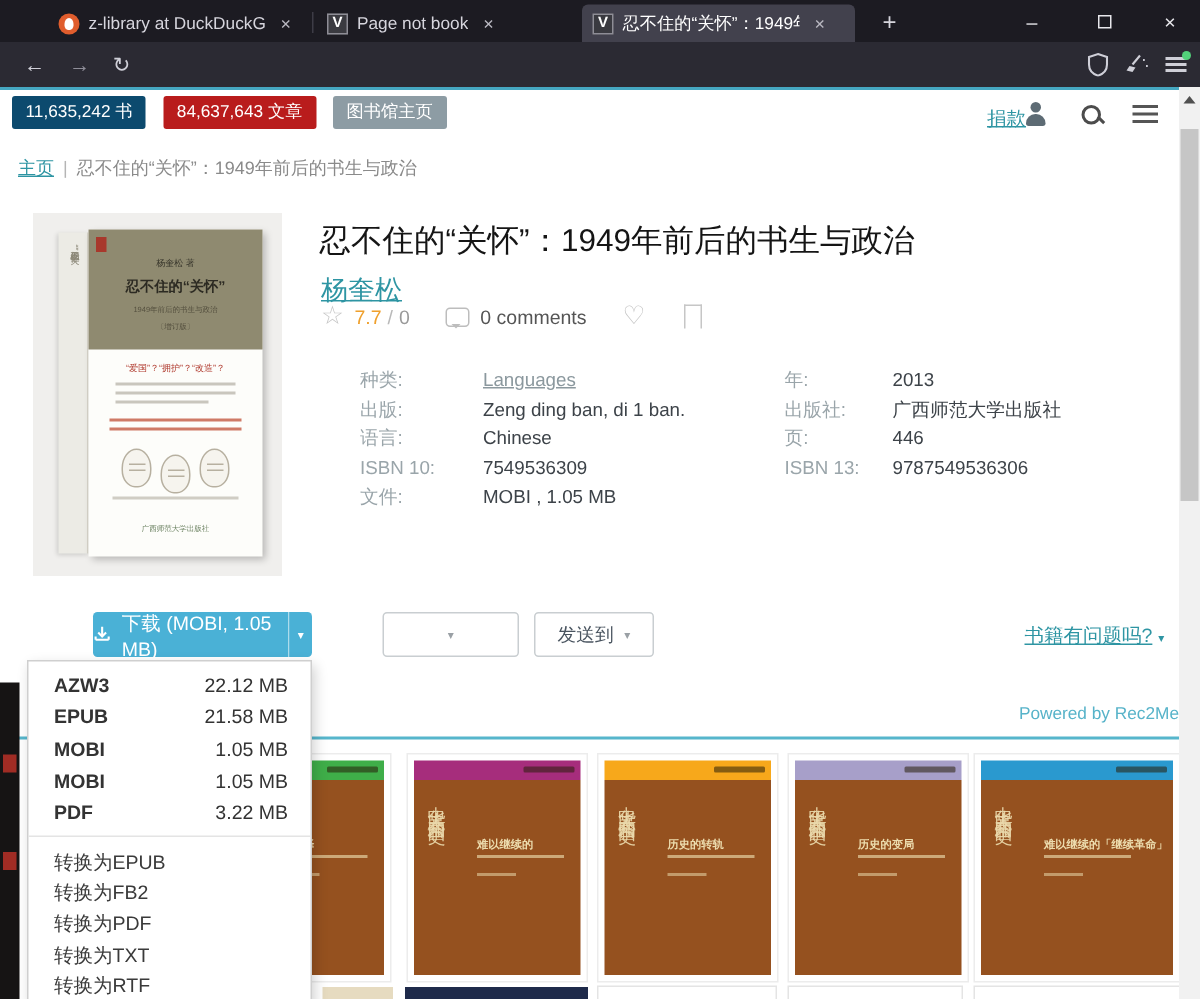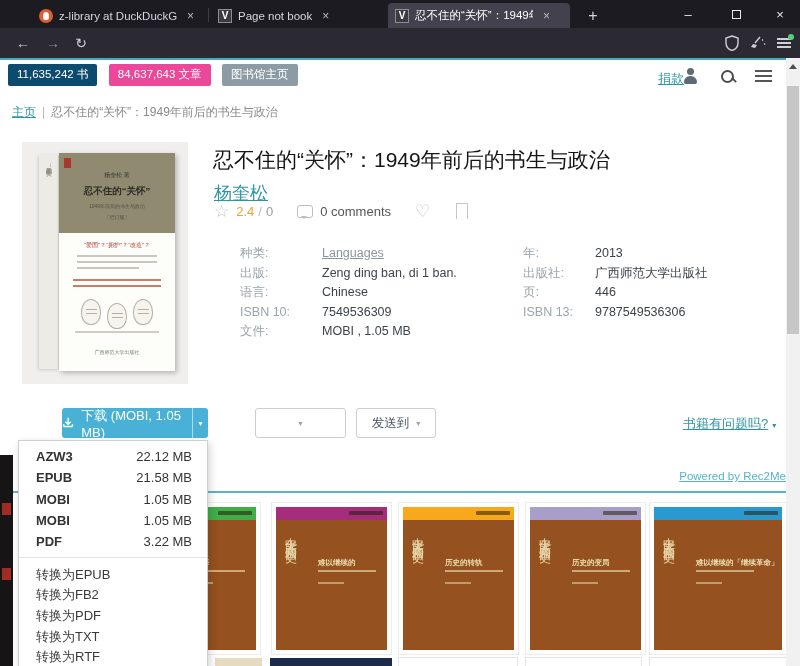--- a/index.html
+++ b/index.html
@@ -91,21 +91,21 @@
   .meta a{color:#8b989e;text-decoration:underline;}
 
   
   .dl-btn{position:absolute;left:62px;top:350px;width:130px;height:30px;background:#4ab1d6;border-radius:3px 0 0 3px;color:#fff;font-size:13px;display:flex;align-items:center;justify-content:center;gap:7px;}
   .dl-caret{position:absolute;left:192px;top:350px;width:16px;height:30px;background:#4ab1d6;border-left:1px solid rgba(255,255,255,.55);border-radius:0 3px 3px 0;color:#fff;font-size:8px;display:flex;align-items:center;justify-content:center;}
   .wbtn{position:absolute;top:350px;height:30px;background:#fff;border:1px solid #c9ced1;border-radius:3px;color:#4a5560;font-size:12.5px;display:flex;align-items:center;justify-content:center;gap:7px;}
   .wbtn .caret{color:#9aa0a5;font-size:8px;}
   .report{position:absolute;left:683px;top:357px;font-size:13px;color:#2e95a3;}
   .report .rtext{text-decoration:underline;}
   .report .caret{font-size:8px;color:#2e95a3;margin-left:4px;}
-  .powered{position:absolute;right:14px;top:412px;font-size:11.5px;color:#57b3c9;text-decoration:underline;}
+  .powered{position:absolute;right:14px;top:412px;font-size:11.5px;color:#57b3c9;}
   .tealhr{position:absolute;left:0;top:433px;width:786px;height:2px;background:#56b6cc;}
 
   
   .ddmenu{position:absolute;left:18px;top:382px;width:190px;height:230px;background:#fff;border:1px solid #cfcfcf;border-bottom:none;box-shadow:2px 3px 8px rgba(0,0,0,.18);z-index:50;padding-top:5px;}
   .ddrow{height:21.3px;display:flex;align-items:center;padding:0 15px 0 17px;font-size:13px;color:#333;}
   .ddrow .fmt{font-weight:bold;flex:1;}
   .ddsep{height:1px;background:#e4e4e4;margin:5px 0 6px;}
   .ddconv{height:20.6px;display:flex;align-items:center;padding:0 17px;font-size:13px;color:#3a3a3a;}
 
   
@@ -186,21 +186,21 @@
           <span class="gdot"></span>
         </span>
     </div>
   </div>
 
   <div class="page">
     <div class="topline"></div>
 
     <div class="abs" style="left:8px;top:6px;">
       <span class="badge" style="background: #0c4a6e;">11,635,242 书</span>
-      <span class="badge" style="background: #ec4899;">84,637,643 文章</span>
+      <span class="badge" style="background: #b91c1c;">84,637,643 文章</span>
       <span class="badge" style="background: rgb(141, 156, 164);">图书馆主页</span>
     </div>
     <a class="hdr-link abs" style="left:638px;top:12px;margin-left:20px;">捐款</a>
     <div class="abs" style="left:682px;top:10px;"><span class="person-ic"></span></div>
     <div class="abs" style="left:720px;top:11px;"><span class="search-ic"></span></div>
     <div class="abs" style="left:755px;top:12px;"><span class="burger2"><i></i><i></i><i></i></span></div>
 
     <div class="crumb">
       <a>主页</a><span class="sep">|</span><span>忍不住的“关怀”：1949年前后的书生与政治</span>
     </div>
@@ -229,21 +229,21 @@
         <div class="bk-names"></div>
         <div class="bk-pub">广西师范大学出版社</div>
       </div>
     </div>
 
     <h1 class="btitle" style="margin:0;">忍不住的“关怀”：1949年前后的书生与政治</h1>
     <a class="bauthor">杨奎松</a>
 
     <div class="rating">
       <span class="rate-star">☆</span>
-      <span class="rate-score">2.4</span>
+      <span class="rate-score">7.7</span>
       <span class="rate-div">/</span>
       <span>0</span>
       <span class="bubble-ic"></span>
       <span class="comments">0 comments</span>
       <span class="heart-ic">♡</span>
       <span class="bmk-ic"></span>
     </div>
 
     <div class="meta" style="left:215px;top:186px;width:90px;">
       <div class="lbl">种类:</div>

